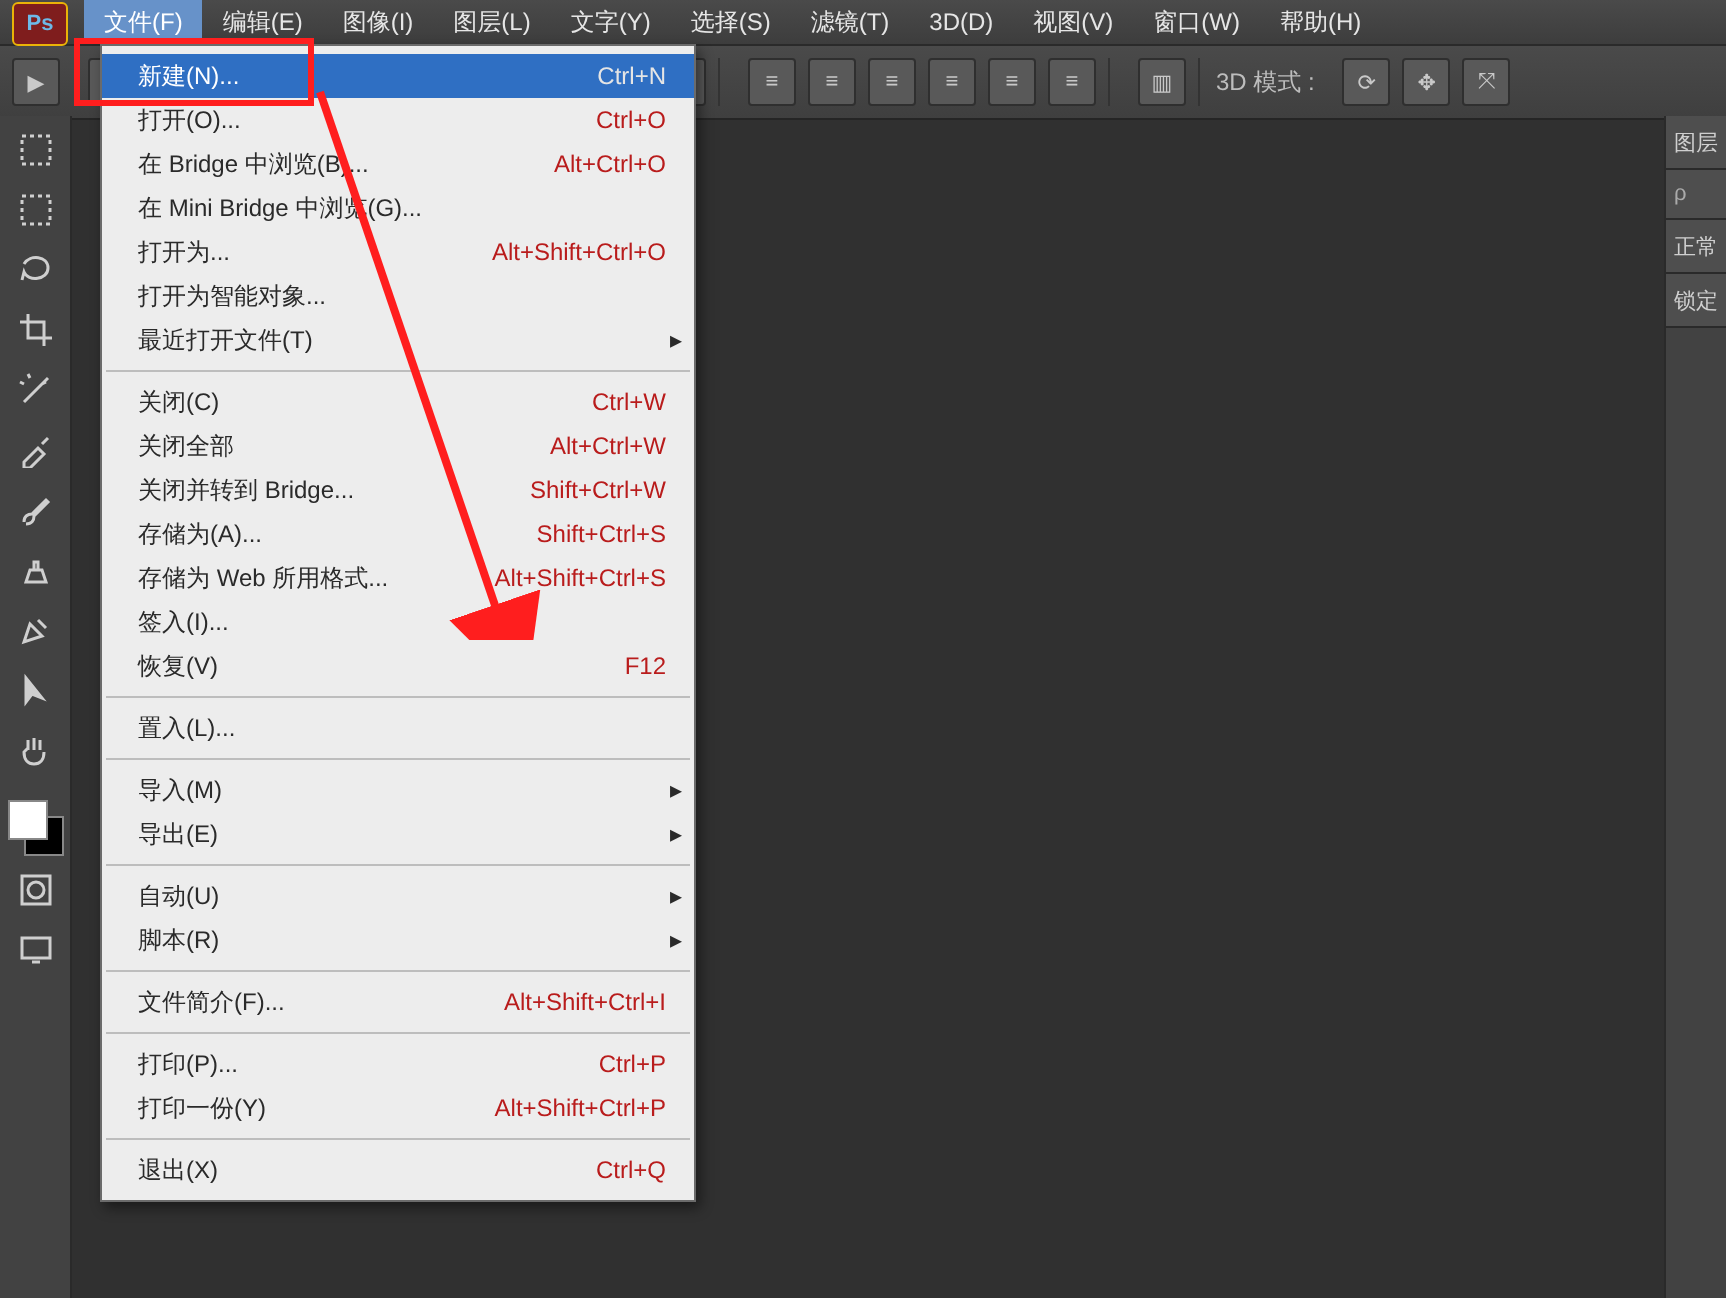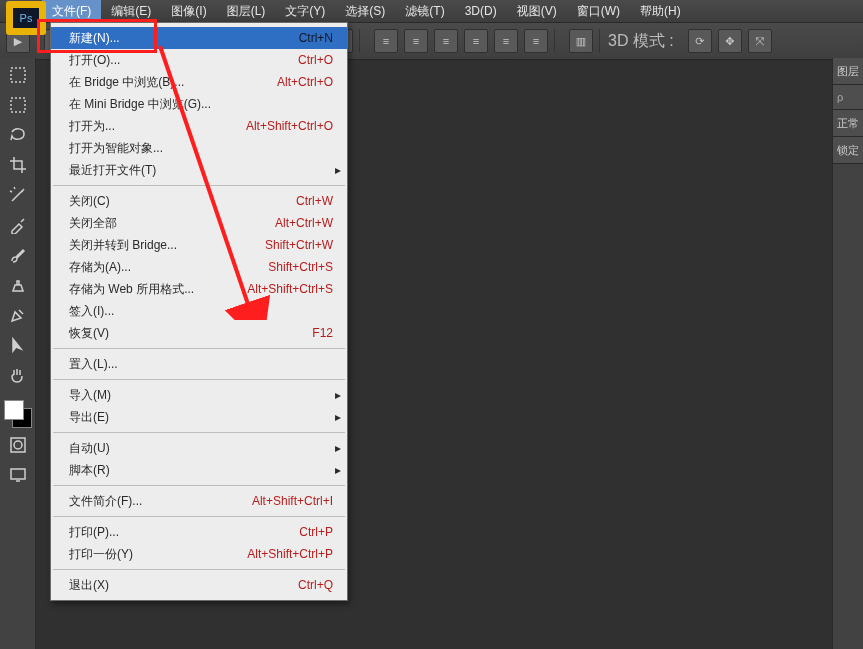--- a/index.html
+++ b/index.html
@@ -1,41 +1,41 @@
 <!DOCTYPE html>
 <html><head>
 <meta charset="utf-8">
 <style>
   html,body{margin:0;padding:0;width:863px;height:649px;background:#464646;font-family:"Segoe UI",Tahoma,sans-serif;font-size:12px;color:#e6e6e6;overflow:hidden}
   .menubar{height:22px;background:linear-gradient(#4a4a4a,#3d3d3d);border-bottom:1px solid #2a2a2a;display:flex;align-items:center;padding-left:42px}
-  .ps-logo{position:absolute;left:6px;top:1px;width:26px;height:20px;background:#0f172a;border:7px solid #eab308;border-radius:3px;display:flex;align-items:center;justify-content:center;color:#6db9e8;font-weight:normal;font-size:11px}
+  .ps-logo{position:absolute;left:6px;top:1px;width:26px;height:20px;background:#7f1d1d;border:1px solid #eab308;border-radius:3px;display:flex;align-items:center;justify-content:center;color:#6db9e8;font-weight:bold;font-size:11px}
   .menu-item{padding:0 10px;height:22px;display:flex;align-items:center;color:#e6e6e6;cursor:default;white-space:nowrap}
   .menu-item.open{background:#6792c9;color:#fff}
   .optionsbar{height:36px;background:linear-gradient(#4a4a4a,#3f3f3f);border-bottom:1px solid #252525;display:flex;align-items:center;padding-left:6px;gap:8px;color:#b0b0b0}
   .opt-ico{width:22px;height:22px;background:#595959;border:1px solid #2f2f2f;border-radius:2px;display:flex;align-items:center;justify-content:center;font-size:11px;color:#c9c9c9}
   .opt-group{display:flex;gap:6px;padding:0 6px;border-right:1px solid #333;height:24px;align-items:center}
-  .mode3d{color:#bdbdbd;font-size:16px}
+  .mode3d{color:#bdbdbd;font-size:12px}
   .canvas-area{position:absolute;left:36px;top:60px;right:30px;bottom:0;background:#303030}
   .toolbar{position:absolute;left:0;top:58px;width:35px;bottom:0;background:#424242;border-right:1px solid #2a2a2a;display:flex;flex-direction:column;align-items:center;padding-top:4px;gap:4px}
   .tool{width:24px;height:24px;display:flex;align-items:center;justify-content:center;color:#cfcfcf;border:1px solid transparent;border-radius:2px}
   .tool svg{width:18px;height:18px;stroke:#cfcfcf;fill:none;stroke-width:1.5}
   .swatches{width:28px;height:28px;position:relative;margin-top:8px}
   .swatch-fg{position:absolute;left:0;top:0;width:18px;height:18px;background:#fff;border:1px solid #888}
   .swatch-bg{position:absolute;right:0;bottom:0;width:18px;height:18px;background:#000;border:1px solid #888}
   .right-rail{position:absolute;right:0;top:58px;width:30px;bottom:0;background:#424242;border-left:1px solid #2a2a2a;display:flex;flex-direction:column}
   .rail-tab{writing-mode:horizontal-tb;height:26px;background:#4e4e4e;border-bottom:1px solid #2a2a2a;display:flex;align-items:center;justify-content:center;color:#cfcfcf;font-size:11px;overflow:hidden;white-space:nowrap}
   .rail-search{height:24px;background:#4e4e4e;border-bottom:1px solid #2a2a2a;display:flex;align-items:center;padding-left:4px;color:#aaa;font-size:11px}
   
   .dropdown{position:absolute;left:50px;top:22px;width:296px;background:#ededed;color:#2a2a2a;border:1px solid #6b6b6b;box-shadow:2px 3px 6px rgba(0,0,0,.45);padding:4px 0}
   .dd-row{display:flex;align-items:center;height:22px;padding:0 14px 0 18px;white-space:nowrap;position:relative}
   .dd-row .label{flex:1}
   .dd-row .short{color:#b91c1c;font-size:12px}
   .dd-row .sub{position:absolute;right:6px;color:#2a2a2a}
   .dd-row.hl{background:#2f6fc3;color:#fff}
-  .dd-row.hl .short{color:#0f172a}
+  .dd-row.hl .short{color:#e5e5e5}
   .dd-sep{height:1px;background:#bdbdbd;margin:4px 2px}
   
   .annot-box{position:absolute;left:37px;top:19px;width:114px;height:28px;border:3px solid #ff1e1e;pointer-events:none}
   .annot-arrow{position:absolute;left:150px;top:40px;width:130px;height:280px;pointer-events:none}
 </style>
 </head>
 <body>
 
 <div class="ps-logo">Ps</div>
 

